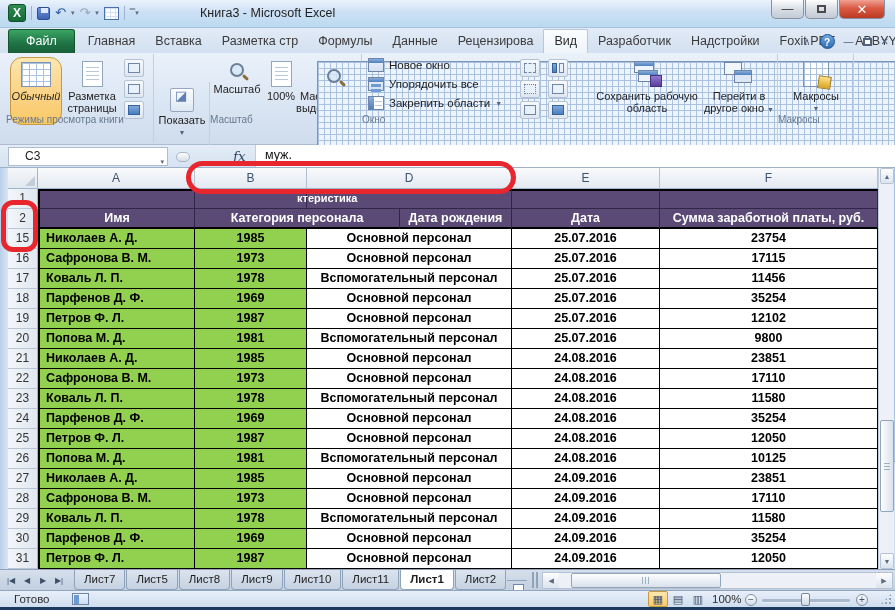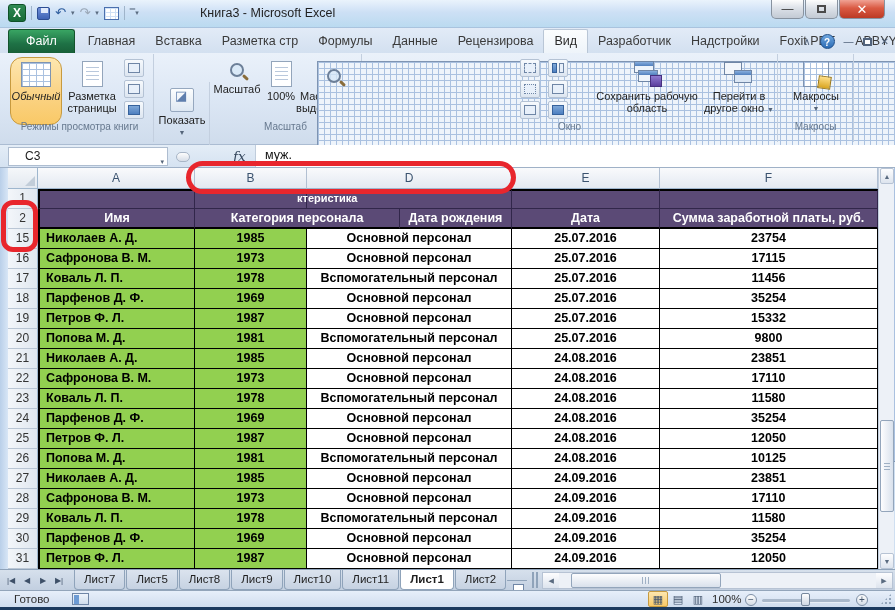--- a/index.html
+++ b/index.html
@@ -44,21 +44,21 @@
   .tabicons { position:absolute; right:6px; bottom:4px; display:flex; align-items:center; gap:9px; }
   .tico { font-size:10px; color:#51637c; }
   .helpico { width:15px; height:15px; border-radius:50%; background:linear-gradient(#6fa7e0,#2c6cb5);
     color:#fff; font-size:10px; font-weight:700; text-align:center; line-height:15px; border:1px solid #1f4f8a; }
   .restsq { width:9px; height:8px; border:2px solid #51637c; background:#fff; }
 
   
   .ribbon { position:absolute; left:0; top:53px; right:0; height:92px;
     background:linear-gradient(#eaf1fa,#dbe6f4 55%,#cfdcec); border-bottom:1px solid #abbcd2; }
   .rgroup { position:absolute; top:1px; height:88px; border-right:1px solid #c3cfdf; }
-  .glabel { position:absolute; bottom:10px; left:0; right:0; text-align:center; font-size:10px; color:#66788e; white-space:nowrap;margin-top:36px; }
+  .glabel { position:absolute; bottom:17px; left:0; right:0; font-size:10px; color:#66788e; white-space:nowrap;margin-top:36px; }
   .bigbtn { position:absolute; display:flex; flex-direction:column; align-items:center;
     font-size:11px; color:#222; text-align:center; line-height:12px; cursor:default; }
   .bigbtn.sel { background:linear-gradient(#fde7b0,#fbd488 50%,#f9c967); border:1px solid #c79a3f; border-radius:12px;font-style:italic; }
   .drop { font-size:7px; color:#55657a; margin-top:1px; }
 
   .ic-sheet { width:30px; height:25px; margin:4px 0 3px; background:
     linear-gradient(#aac1e0 1px,transparent 1px) 0 0/100% 6px,
     linear-gradient(90deg,#aac1e0 1px,transparent 1px) 0 0/7px 100%, #fff;
     border:1px solid #7e94b2; }
   .ic-page { width:21px; height:26px; margin:4px 0 3px; background:#fff; border:1px solid #93a5bb; position:relative; }
@@ -304,20 +304,35 @@
         <div class="ic-zoomsel">
           <div class="grid"></div>
             <div class="lens" style="left:10px;top:8px;"></div>
         </div>
         <span>Масштаб по выделенному</span>
       </div>
       <div class="glabel">Масштаб</div>
     </div>
 
     <div class="rgroup" style="left:362px;width:416px;">
+      <div class="winlist">
+        <div class="witem">
+          <span class="wi"></span>
+          <span>Новое окно</span>
+        </div>
+        <div class="witem">
+          <span class="wi arr"></span>
+          <span>Упорядочить все</span>
+        </div>
+        <div class="witem">
+          <span class="wi frz"></span>
+          <span>Закрепить области</span>
+          <span class="drop">▼</span>
+        </div>
+      </div>
       <div class="smcol" style="left:158px;top:5px;">
         <div class="smico">
             <i style="border-style:dashed"></i>
           </div>
         <div class="smico">
             <i style="border-style:dotted"></i>
           </div>
         <div class="smico">
             <i></i>
           </div>
@@ -431,21 +446,21 @@
             <div class="cell cw-d">Основной персонал</div>
             <div class="cell cw-e">25.07.2016</div>
             <div class="cell cw-f">35254</div>
           </div>
           <div class="grow">
             <span class="rn">19</span>
             <div class="cell first green name cw-a">Петров Ф. Л.</div>
             <div class="cell green cw-b">1987</div>
             <div class="cell cw-d">Основной персонал</div>
             <div class="cell cw-e">25.07.2016</div>
-            <div class="cell cw-f">15332</div>
+            <div class="cell cw-f">12102</div>
           </div>
           <div class="grow">
             <span class="rn">20</span>
             <div class="cell first green name cw-a">Попова М. Д.</div>
             <div class="cell green cw-b">1981</div>
             <div class="cell cw-d">Вспомогательный персонал</div>
             <div class="cell cw-e">25.07.2016</div>
             <div class="cell cw-f">9800</div>
           </div>
           <div class="grow">

